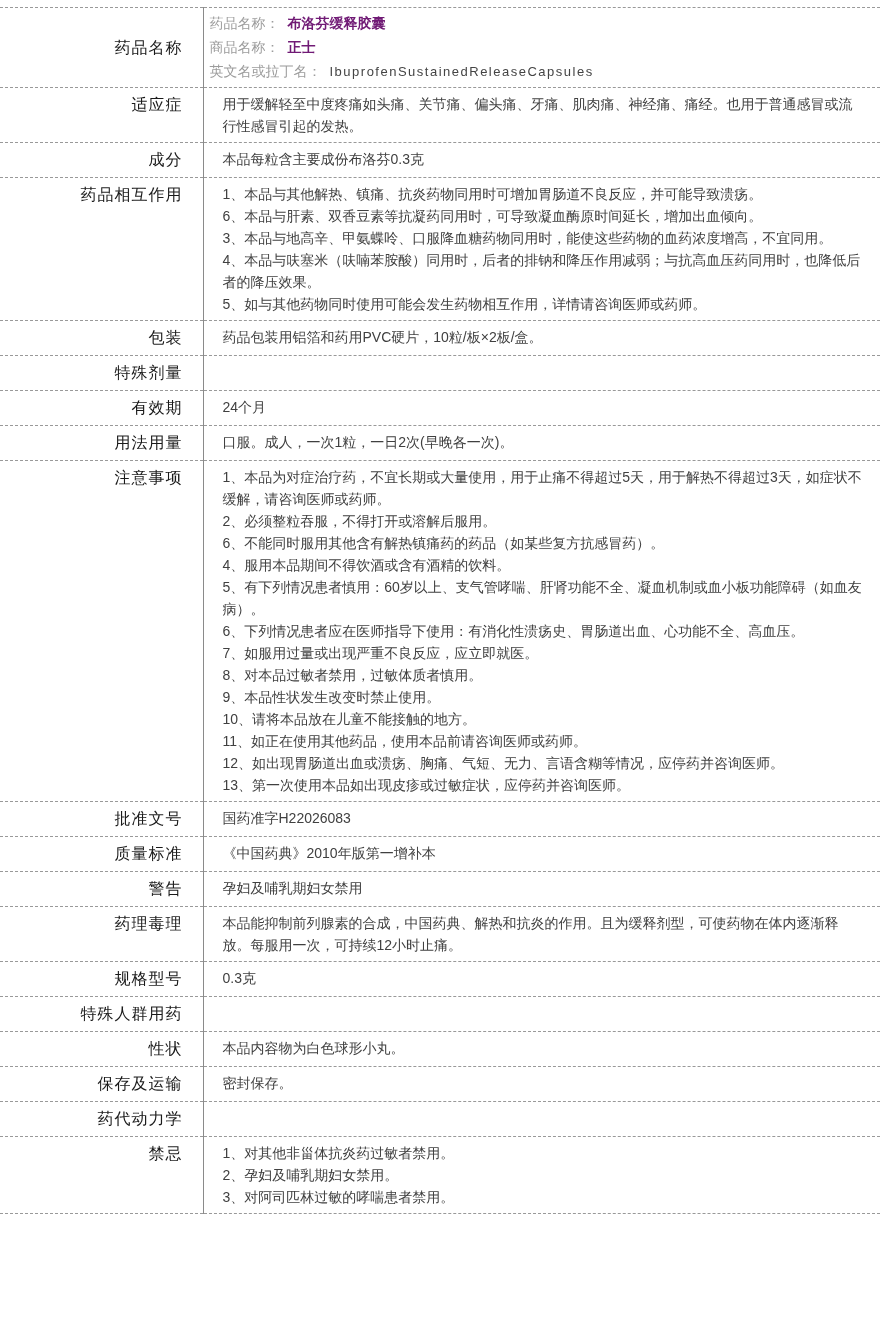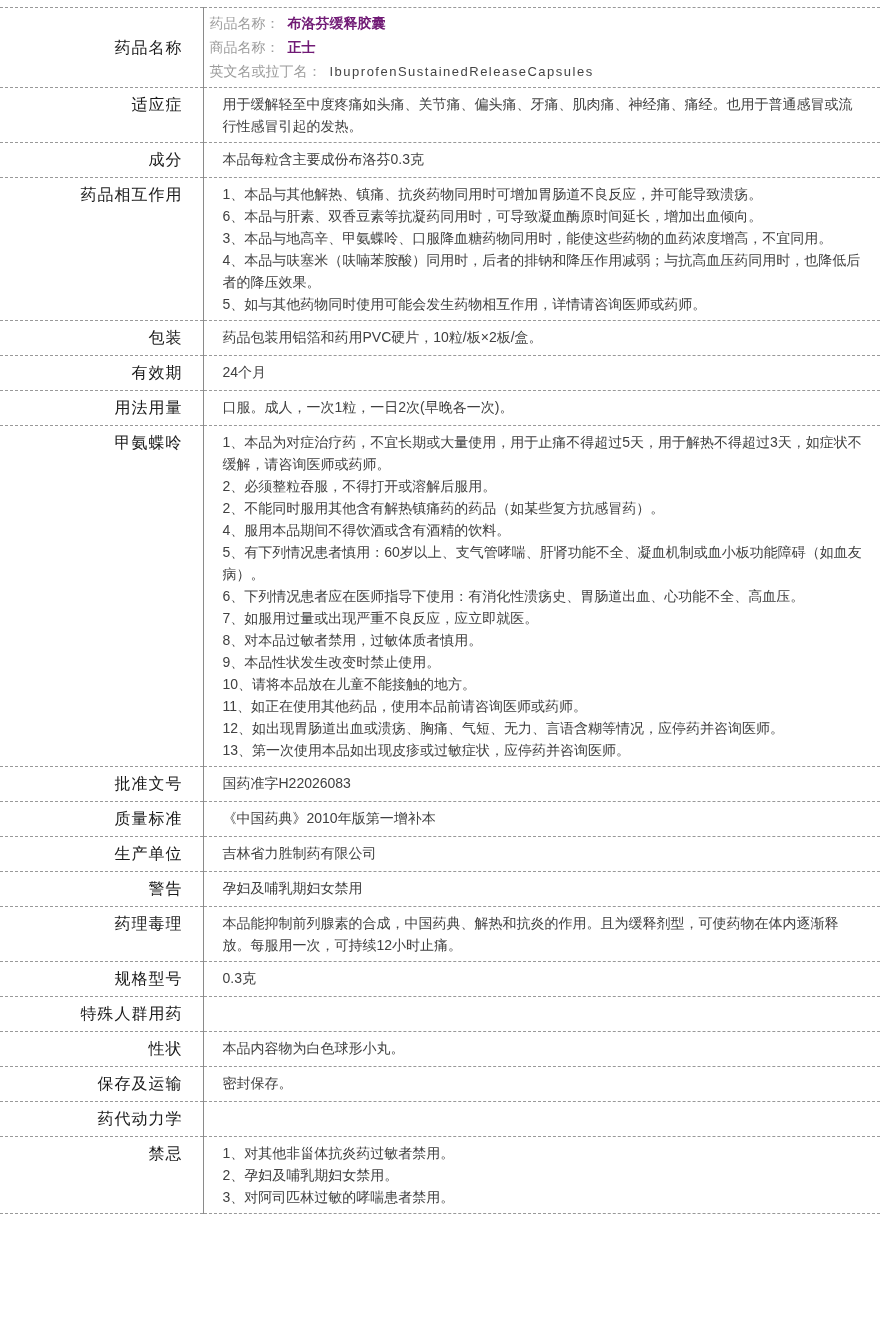--- a/index.html
+++ b/index.html
@@ -87,37 +87,41 @@
         <p>4、本品与呋塞米（呋喃苯胺酸）同用时，后者的排钠和降压作用减弱；与抗高血压药同用时，也降低后者的降压效果。</p>
         <p>5、如与其他药物同时使用可能会发生药物相互作用，详情请咨询医师或药师。</p>
       </td>
     </tr>
 
     <tr>
       <td class="lc">包装</td>
       <td class="vc">药品包装用铝箔和药用PVC硬片，10粒/板×2板/盒。</td>
     </tr>
 
+    <tr>
+      <td class="lc">特殊剂量</td>
+      <td class="vc"></td>
+    </tr>
 
     <tr>
       <td class="lc">有效期</td>
       <td class="vc">24个月</td>
     </tr>
 
     <tr>
       <td class="lc">用法用量</td>
       <td class="vc">口服。成人，一次1粒，一日2次(早晚各一次)。</td>
     </tr>
 
     <tr>
-      <td class="lc">甲氨蝶呤</td>
+      <td class="lc">注意事项</td>
       <td class="vc">
         <p>1、本品为对症治疗药，不宜长期或大量使用，用于止痛不得超过5天，用于解热不得超过3天，如症状不缓解，请咨询医师或药师。</p>
         <p>2、必须整粒吞服，不得打开或溶解后服用。</p>
-        <p>2、不能同时服用其他含有解热镇痛药的药品（如某些复方抗感冒药）。</p>
+        <p>6、不能同时服用其他含有解热镇痛药的药品（如某些复方抗感冒药）。</p>
         <p>4、服用本品期间不得饮酒或含有酒精的饮料。</p>
         <p>5、有下列情况患者慎用：60岁以上、支气管哮喘、肝肾功能不全、凝血机制或血小板功能障碍（如血友病）。</p>
         <p>6、下列情况患者应在医师指导下使用：有消化性溃疡史、胃肠道出血、心功能不全、高血压。</p>
         <p>7、如服用过量或出现严重不良反应，应立即就医。</p>
         <p>8、对本品过敏者禁用，过敏体质者慎用。</p>
         <p>9、本品性状发生改变时禁止使用。</p>
         <p>10、请将本品放在儿童不能接触的地方。</p>
         <p>11、如正在使用其他药品，使用本品前请咨询医师或药师。</p>
         <p>12、如出现胃肠道出血或溃疡、胸痛、气短、无力、言语含糊等情况，应停药并咨询医师。</p>
         <p>13、第一次使用本品如出现皮疹或过敏症状，应停药并咨询医师。</p>
@@ -127,24 +131,20 @@
     <tr>
       <td class="lc">批准文号</td>
       <td class="vc">国药准字H22026083</td>
     </tr>
 
     <tr>
       <td class="lc">质量标准</td>
       <td class="vc">《中国药典》2010年版第一增补本</td>
     </tr>
 
-    <tr>
-      <td class="lc">生产单位</td>
-      <td class="vc">吉林省力胜制药有限公司</td>
-    </tr>
 
     <tr>
       <td class="lc">警告</td>
       <td class="vc">孕妇及哺乳期妇女禁用</td>
     </tr>
 
     <tr>
       <td class="lc">药理毒理</td>
       <td class="vc">本品能抑制前列腺素的合成，中国药典、解热和抗炎的作用。且为缓释剂型，可使药物在体内逐渐释放。每服用一次，可持续12小时止痛。</td>
     </tr>

